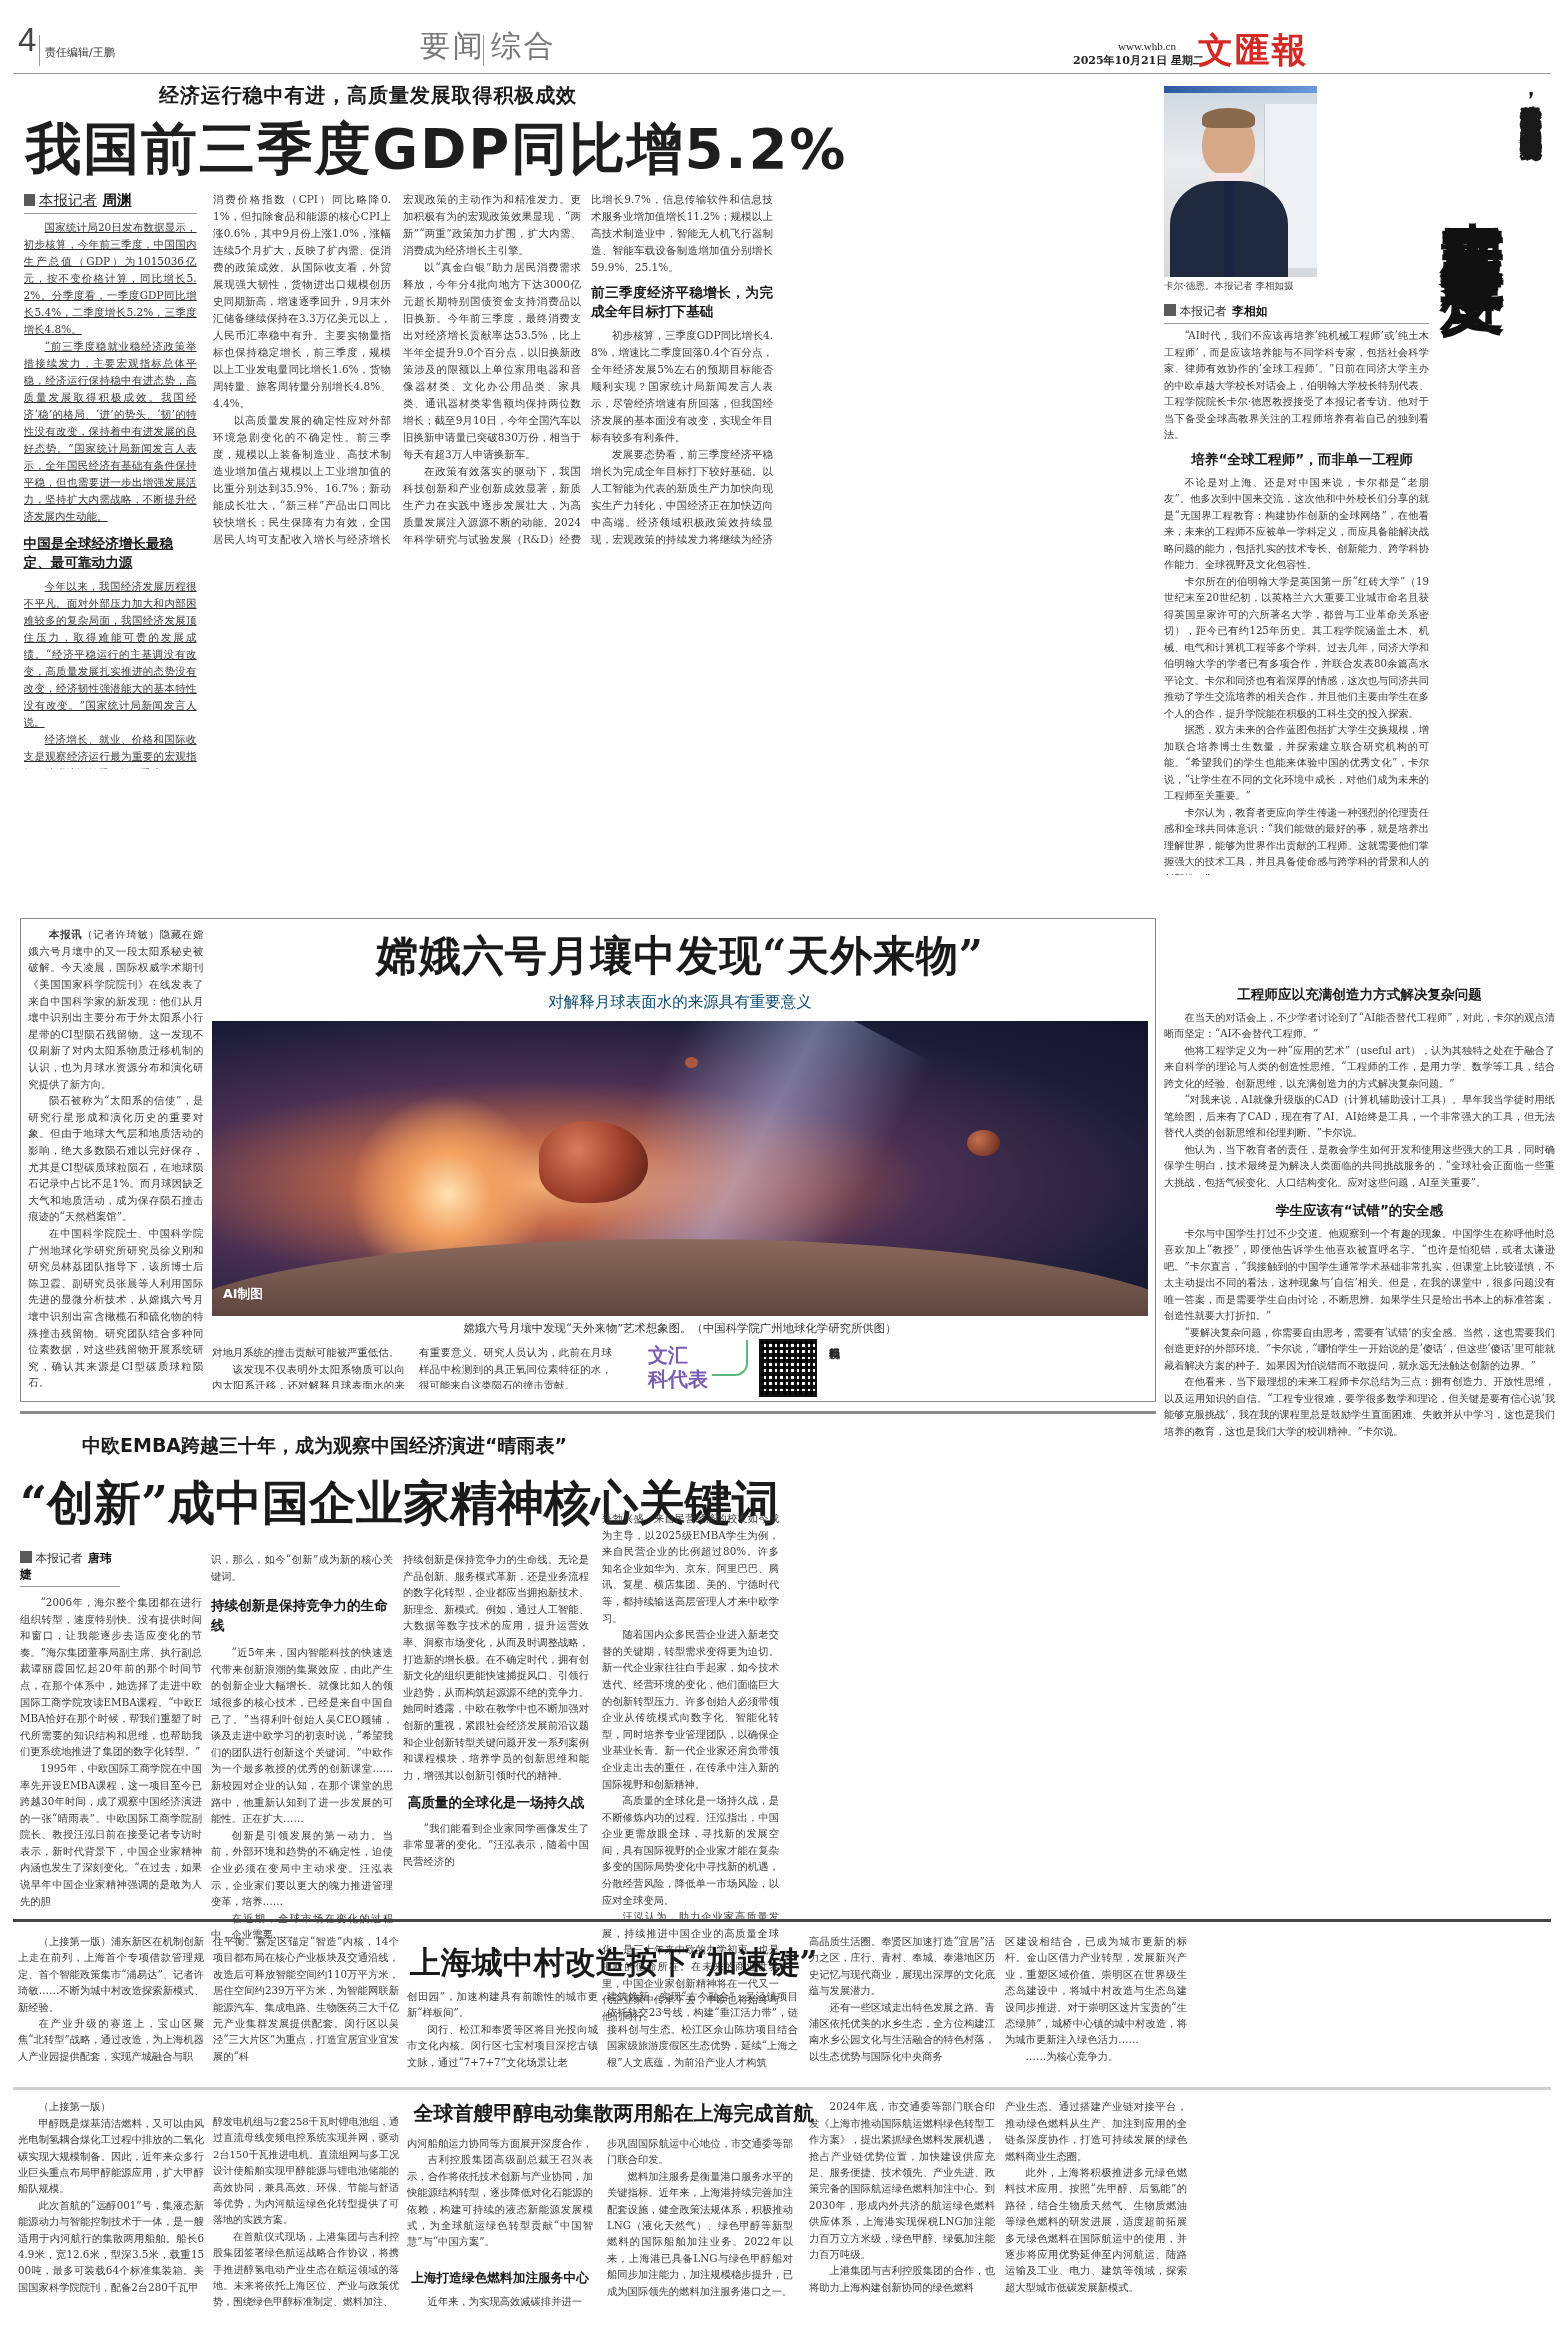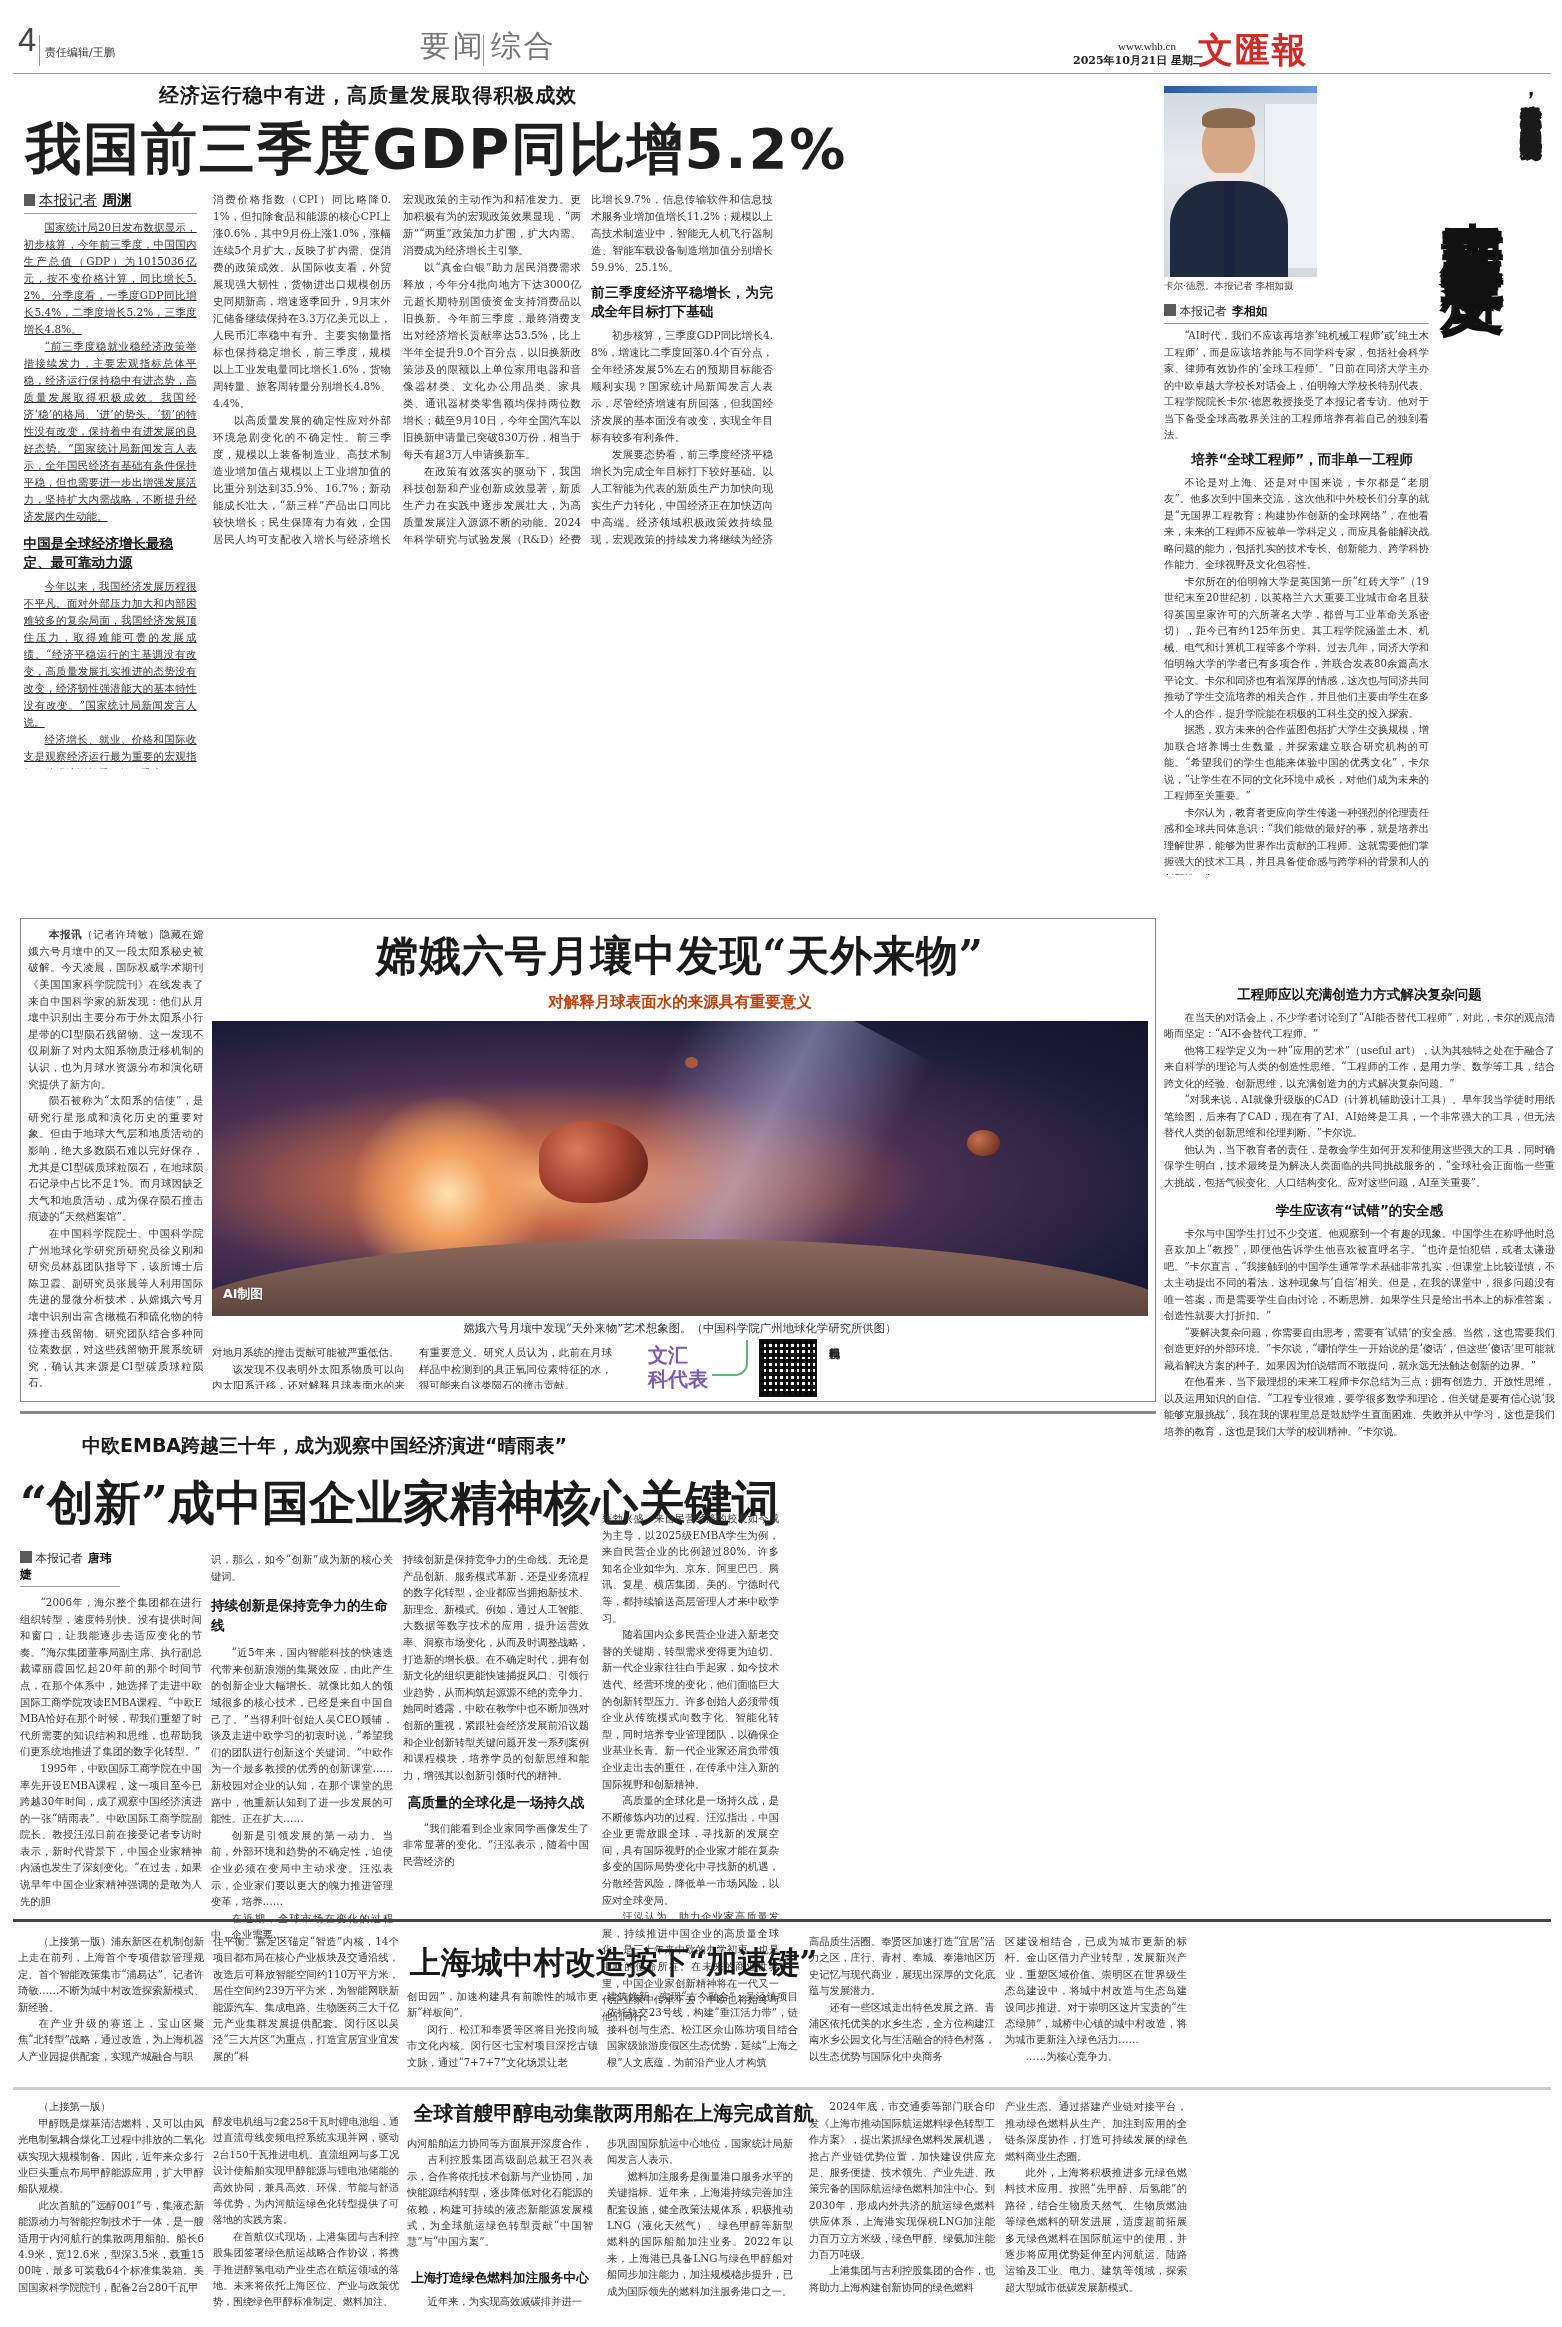--- a/index.html
+++ b/index.html
@@ -123,21 +123,21 @@
 
 <div class="abs" style="left:20px;top:918px;width:1136px;height:484px;border:1.8px solid #8a8a8a;">
   <div class="col body-text" style="left:7.3px;top:7.3px;width:175px;height:467px;font-size:10.4px;line-height:16.6px;">
     <p><b style="font-family:'DejaVu Sans',sans-serif;">本报讯</b><span>（记者许琦敏）</span><span>隐藏在嫦娥六号月壤中的又一段太阳系秘史被破解。今天凌晨，国际权威学术期刊《美国国家科学院院刊》在线发表了来自中国科学家的新发现：他们从月壤中识别出主要分布于外太阳系小行星带的CI型陨石残留物。这一发现不仅刷新了对内太阳系物质迁移机制的认识，也为月球水资源分布和演化研究提供了新方向。</span></p>
     <p>陨石被称为“太阳系的信使”，是研究行星形成和演化历史的重要对象。但由于地球大气层和地质活动的影响，绝大多数陨石难以完好保存，尤其是CI型碳质球粒陨石，在地球陨石记录中占比不足1%。而月球因缺乏大气和地质活动，成为保存陨石撞击痕迹的“天然档案馆”。</p>
     <p>在中国科学院院士、中国科学院广州地球化学研究所研究员徐义刚和研究员林荔团队指导下，该所博士后陈卫霞、副研究员张晨等人利用国际先进的显微分析技术，从嫦娥六号月壤中识别出富含橄榄石和硫化物的特殊撞击残留物。研究团队结合多种同位素数据，对这些残留物开展系统研究，确认其来源是CI型碳质球粒陨石。</p>
     <p>CI型陨石的母体小行星主要分布在外太阳系小行星带，它富含水与有机质等挥发性成分。通过对这些残留物开展系统研究，科研人员提出，这些月壤中的CI型陨石残留物是CI型碳质球粒陨石撞击月面发生熔融后，快速冷却结晶的产物。进一步统计表明，此类陨石在月球表面的比例远高于地球，说明碳质陨石</p>
   </div>
 
   <div class="abs" style="left:191px;top:9px;width:936px;text-align:center;font-size:42px;font-weight:bold;color:#1a1a1a;line-height:56px;letter-spacing:0.9px;">嫦娥六号月壤中发现“天外来物”</div>
-  <div class="abs sans" style="left:191px;top:73px;width:936px;text-align:center;font-size:15.5px;font-weight:bold;color:#c2410c;">对解释月球表面水的来源具有重要意义</div>
+  <div class="abs sans" style="left:191px;top:73px;width:936px;text-align:center;font-size:15.5px;font-weight:normal;color:#0c4a6e;">对解释月球表面水的来源具有重要意义</div>
 
   <div class="abs" style="left:191px;top:102px;width:936px;height:295px;overflow:hidden;background:radial-gradient(ellipse at 35% 55%, #f3b27a 0%, #c46a4a 18%, #4a2f52 45%, #1b1d38 75%, #12142a 100%);">
     <div class="abs" style="left:409px;top:-36px;width:236px;height:382px;transform:rotate(28deg);background:linear-gradient(90deg,rgba(120,140,210,0) 0%,rgba(200,210,255,0.45) 50%,rgba(120,140,210,0) 100%);"></div>
     <div class="abs" style="left:136px;top:73px;width:200px;height:200px;border-radius:50%;background:radial-gradient(circle,#ffe2b0 0%,#f2a060 30%,rgba(200,100,70,0) 70%);"></div>
     <div class="abs" style="left:327px;top:100px;width:109px;height:82px;border-radius:45% 55% 50% 40%;background:radial-gradient(circle at 35% 35%,#d97b5b 0%,#9b3d2a 55%,#4a1b15 100%);"></div>
     <div class="abs" style="left:755px;top:109px;width:33px;height:25.5px;border-radius:50%;background:radial-gradient(circle at 35% 35%,#c77050,#5a2318);"></div>
     <div class="abs" style="left:473px;top:36px;width:12.7px;height:11px;border-radius:50%;background:#a85a40;"></div>
     <div class="abs" style="left:-55px;top:218px;width:1046px;height:182px;border-radius:50% 50% 0 0;background:linear-gradient(180deg,#8c6a5c 0%,#4a3634 60%,#2a2020 100%);"></div>
     <div class="abs sans" style="left:11px;top:265px;font-size:12.7px;color:#ffffff;font-weight:bold;">AI制图</div>
   </div>
@@ -250,21 +250,21 @@
     <div class="body-text" style="font-size:10.3px;line-height:16.4px;height:127px;">
       <p style="text-indent:0">内河船舶运力协同等方面展开深度合作，</p>
       <p>吉利控股集团高级副总裁王召兴表示，合作将依托技术创新与产业协同，加快能源结构转型，逐步降低对化石能源的依赖，构建可持续的液态新能源发展模式，为全球航运绿色转型贡献“中国智慧”与“中国方案”。</p>
     </div>
     <div class="subhead" style="font-size:12.7px;line-height:18px;margin:7.3px 0 5.5px;text-align:center;">上海打造绿色燃料加注服务中心</div>
     <div class="body-text" style="font-size:10.3px;line-height:16.4px;">
       <p>近年来，为实现高效减碳排并进一</p>
     </div>
   </div>
   <div class="col body-text" style="left:607px;top:44px;width:186px;height:182px;font-size:10.3px;line-height:16.4px;">
-    <p style="text-indent:0">步巩固国际航运中心地位，国家统计局新闻发言人表示。</p>
+    <p style="text-indent:0">步巩固国际航运中心地位，市交通委等部门联合印发。</p>
     <p>燃料加注服务是衡量港口服务水平的关键指标。近年来，上海港持续完善加注配套设施，健全政策法规体系，积极推动LNG（液化天然气）、绿色甲醇等新型燃料的国际船舶加注业务。2022年以来，上海港已具备LNG与绿色甲醇船对船同步加注能力，加注规模稳步提升，已成为国际领先的燃料加注服务港口之一。</p>
   </div>
   <div class="col body-text" style="left:809px;top:7.3px;width:186px;height:218px;font-size:10.3px;line-height:16.4px;">
     <p>2024年底，市交通委等部门联合印发《上海市推动国际航运燃料绿色转型工作方案》，提出紧抓绿色燃料发展机遇，抢占产业链优势位置，加快建设供应充足、服务便捷、技术领先、产业先进、政策完备的国际航运绿色燃料加注中心。到2030年，形成内外共济的航运绿色燃料供应体系，上海港实现保税LNG加注能力百万立方米级，绿色甲醇、绿氨加注能力百万吨级。</p>
     <p>上港集团与吉利控股集团的合作，也将助力上海构建创新协同的绿色燃料</p>
   </div>
   <div class="col body-text" style="left:1005px;top:7.3px;width:182px;height:218px;font-size:10.3px;line-height:16.4px;">
     <p style="text-indent:0">产业生态。通过搭建产业链对接平台，推动绿色燃料从生产、加注到应用的全链条深度协作，打造可持续发展的绿色燃料商业生态圈。</p>
     <p>此外，上海将积极推进多元绿色燃料技术应用。按照“先甲醇、后氢能”的路径，结合生物质天然气、生物质燃油等绿色燃料的研发进展，适度超前拓展多元绿色燃料在国际航运中的使用，并逐步将应用优势延伸至内河航运、陆路运输及工业、电力、建筑等领域，探索超大型城市低碳发展新模式。</p>
   </div>

